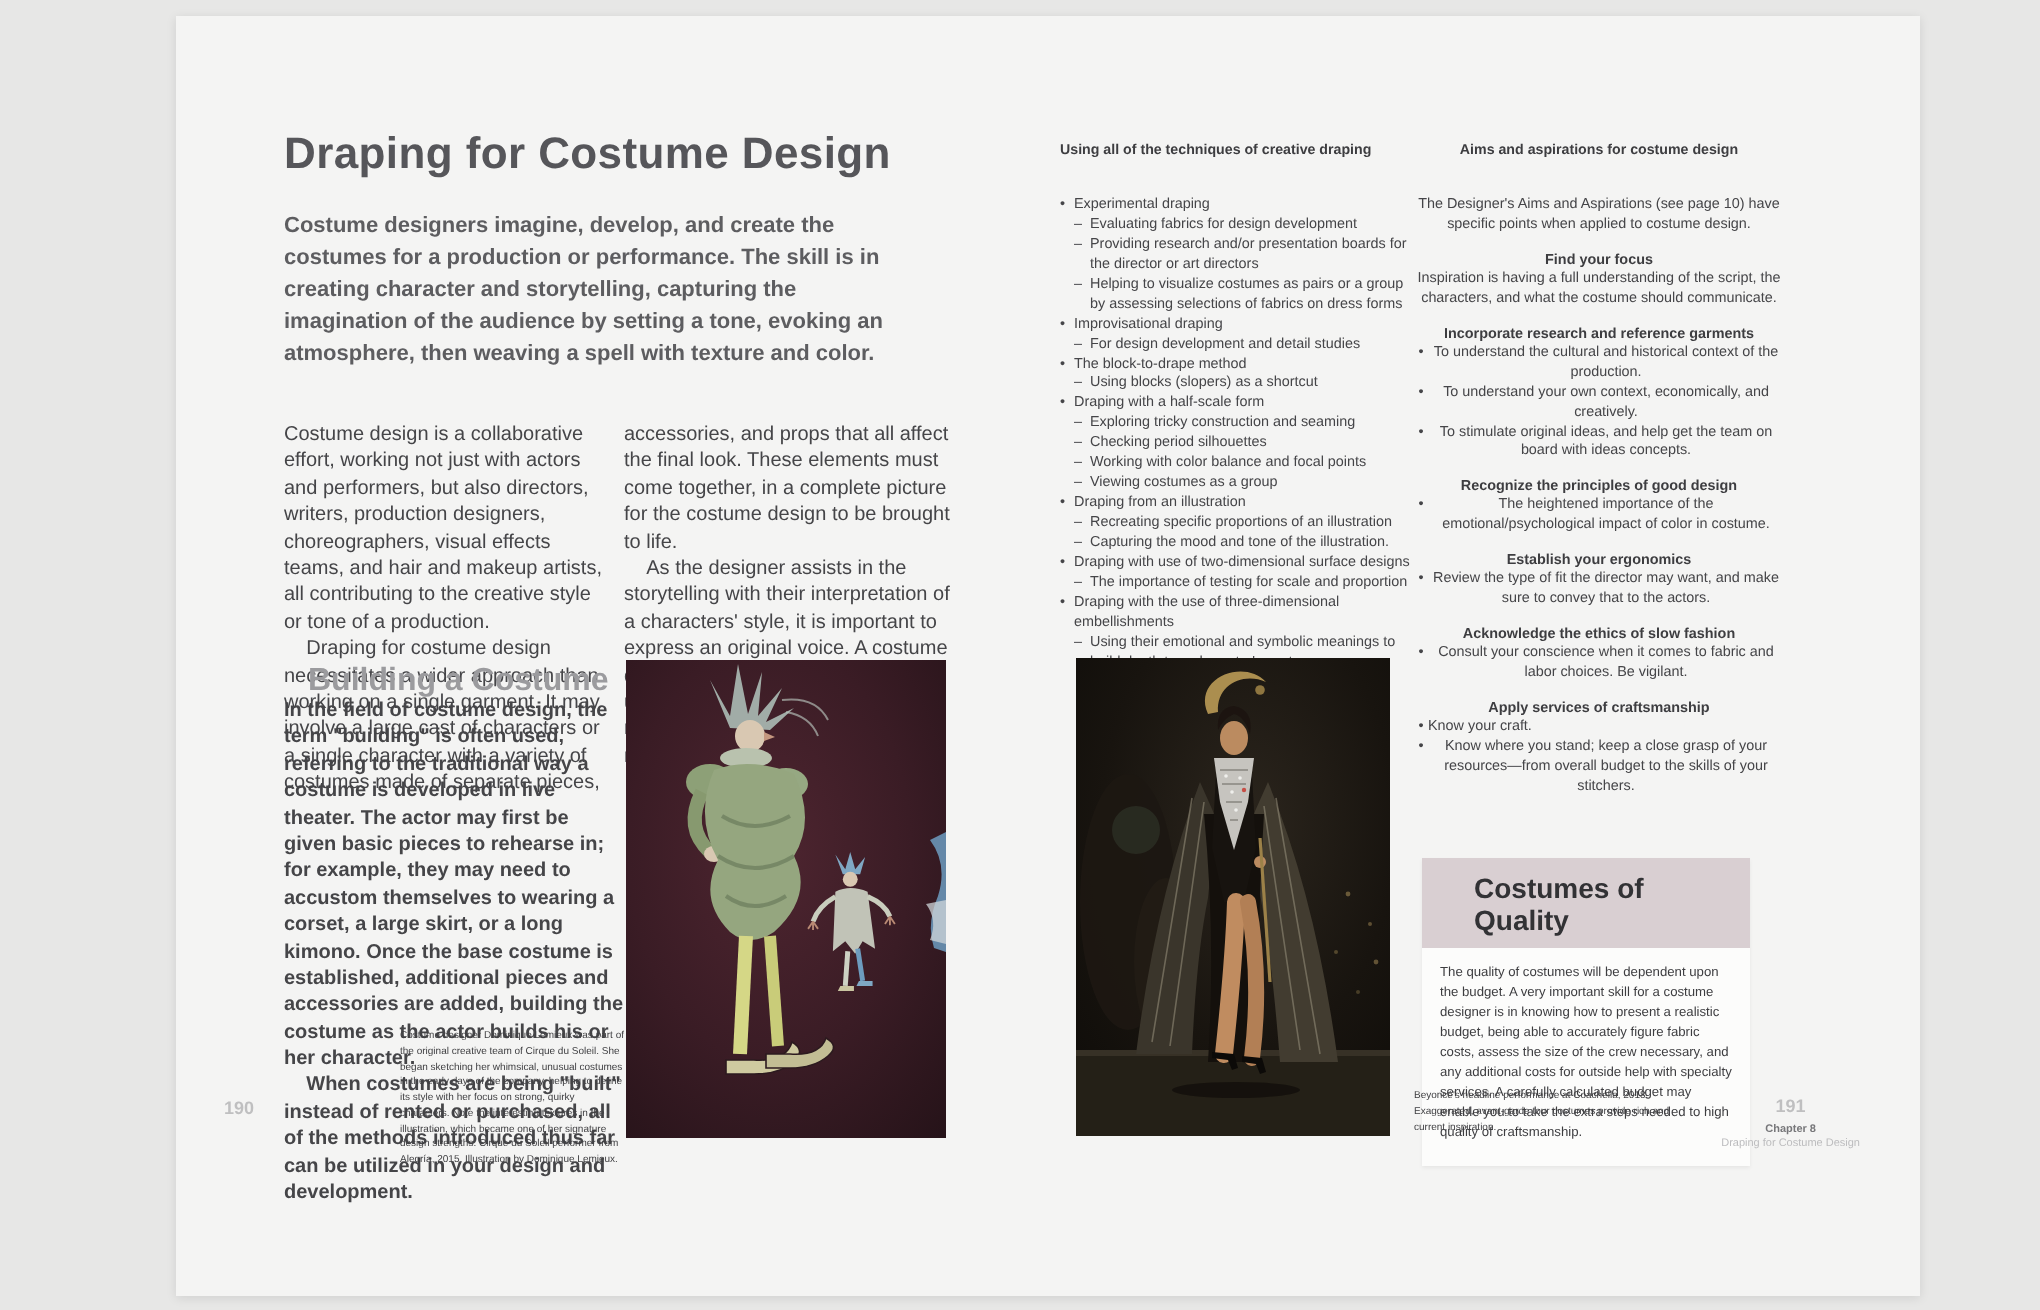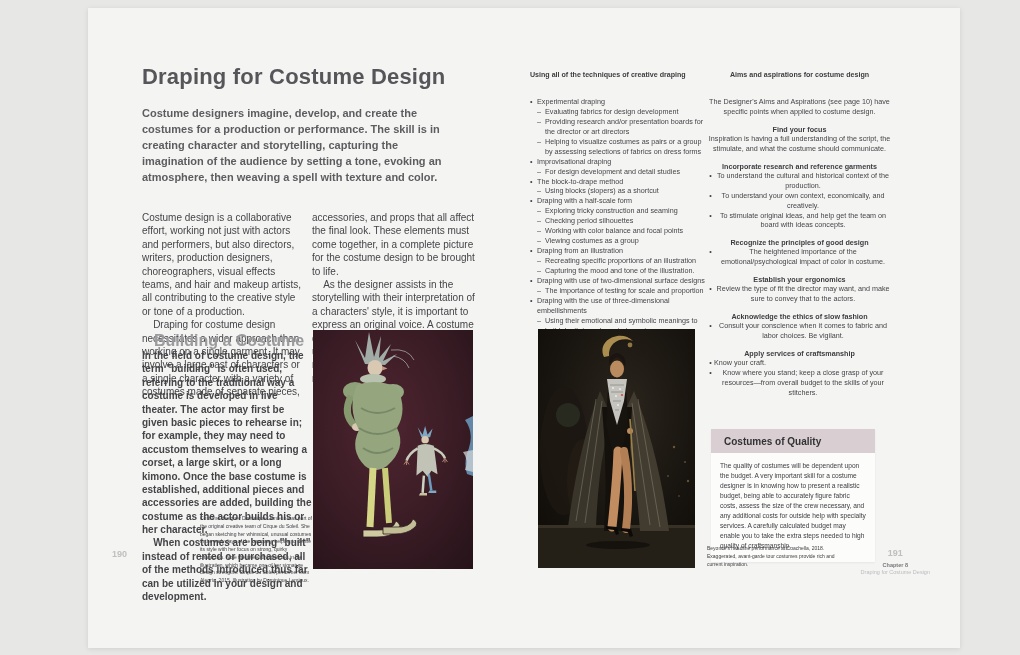--- a/index.html
+++ b/index.html
@@ -41,21 +41,21 @@
   .techcol{position:absolute;left:442px;top:63px;width:176px;}
   .aimscol{position:absolute;left:619px;top:63px;width:185px;text-align:center;}
   .colhead{font-size:7.1px;font-weight:bold;color:#3d3d40;margin:0 0 18px 0;white-space:nowrap;}
   .subhead{font-size:7.2px;font-weight:bold;color:#3d3d40;margin:8px 0 0 0;}
   .at{font-size:7.2px;line-height:1.38;color:#454548;margin:0;}
   .ti{display:flex;font-size:7.2px;line-height:1.38;color:#454548;}
   .ti .mk{flex:0 0 7px;}
   .ti.l2{padding-left:7px;}
   .ti.l2 .mk{flex:0 0 8px;}
   .qbox{position:absolute;left:623px;top:421px;width:164px;background:#fcfcfb;box-shadow:0 1px 2px rgba(0,0,0,.06);}
-  .qhead{background:#d9cfd2;font-size:10px;font-weight:bold;color:#323235;padding:7px 9px 6px 13px;}
+  .qhead{background:#d9cfd2;font-size:14px;font-weight:bold;color:#323235;padding:7px 9px 6px 26px;}
   .qbody{padding:8px 9px 11px 9px;font-size:6.6px;line-height:1.52;color:#3d3d40;}
   .capr{position:absolute;left:619px;top:537px;width:132px;}
   .footR{position:absolute;right:30px;top:540px;text-align:center;}
   .ch{font-size:5.5px;font-weight:bold;color:#77777a;margin-top:4px;}
   .chs{font-size:5.5px;color:#bcbcbe;margin-top:1px;}
 </style>
 </head>
 <body>
 
 <div class="spread">
@@ -200,21 +200,21 @@
         <span class="mk">–</span>
         <span>Using their emotional and symbolic meanings to build depth to a character's costume.</span>
       </div>
   </div>
 
   <div class="aimscol">
     <h3 class="colhead">Aims and aspirations for costume design</h3>
     <p class="at">The Designer's Aims and Aspirations (see page 10) have specific points when applied to costume design.</p>
 
     <h4 class="subhead">Find your focus</h4>
-    <p class="at">Inspiration is having a full understanding of the script, the stimulate, and what the costume should communicate.</p>
+    <p class="at">Inspiration is having a full understanding of the script, the characters, and what the costume should communicate.</p>
 
     <h4 class="subhead">Incorporate research and reference garments</h4>
     <div class="ti l1">
         <span class="mk">•</span>
         <span>To understand the cultural and historical context of the production.</span>
       </div>
     <div class="ti l1">
         <span class="mk">•</span>
         <span>To understand your own context, economically, and creatively.</span>
       </div>

